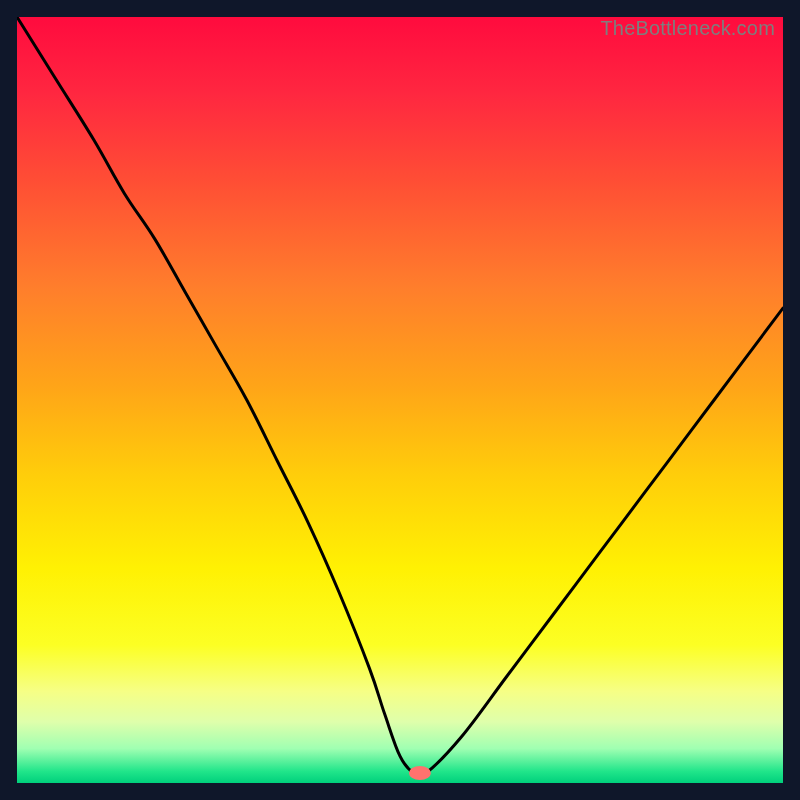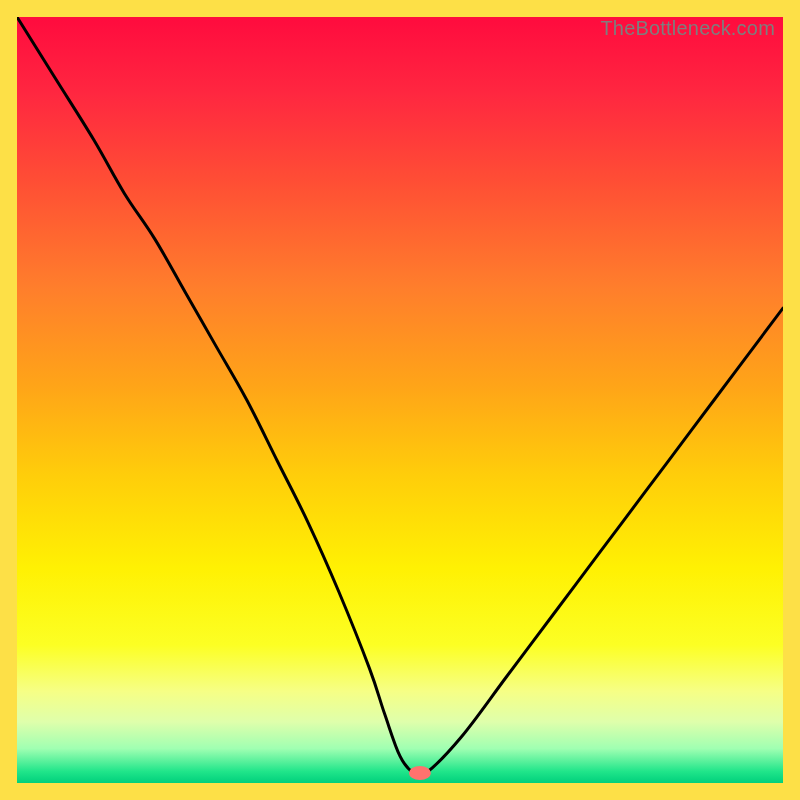--- a/index.html
+++ b/index.html
@@ -8,21 +8,21 @@
     width: 800px;
     height: 800px;
     background: #000;
     font-family: Arial, Helvetica, sans-serif;
     overflow: hidden;
   }
   .frame {
     position: relative;
     width: 800px;
     height: 800px;
-    background: #fde047;
+    background: #0f172a;
   }
   .plot {
     position: absolute;
     left: 17px;
     top: 17px;
     width: 766px;
     height: 766px;
     overflow: hidden;
   }
   .attribution {

